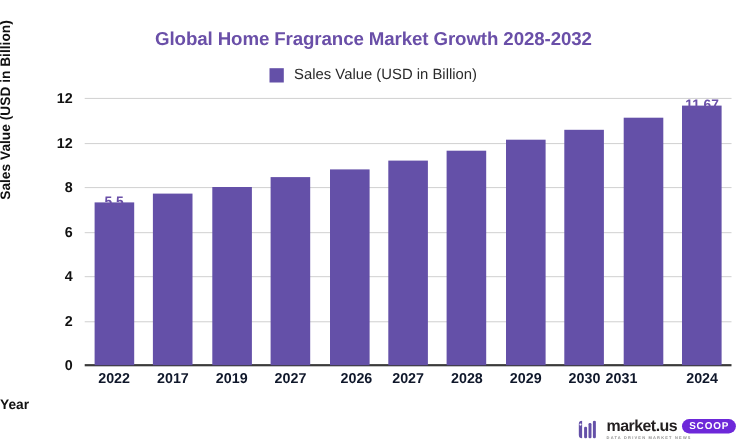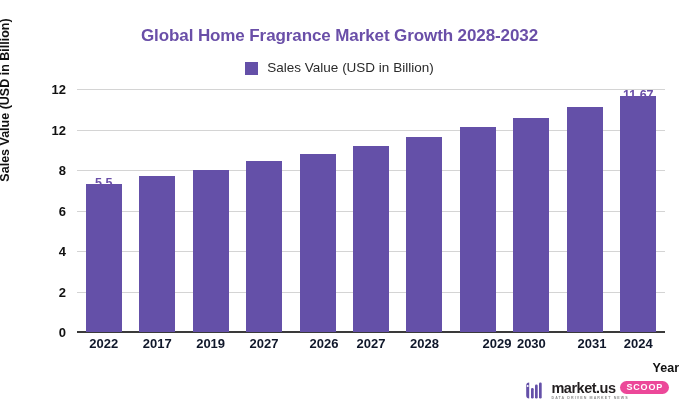--- a/index.html
+++ b/index.html
@@ -147,21 +147,21 @@
     font-weight: bold;
     color: #0f172a;
     transform: translateX(-50%);
     white-space: nowrap;
   }
   .x-axis-title {
     position: absolute;
     left: 0;
     top: 361px;
     width: 679px;
-    text-align: right;
+    text-align: left;
     font-size: 12.5px;
     font-weight: bold;
     color: #111111;
   }
 
   
   .watermark {
     position: absolute;
     right: 10px;
     bottom: 6px;
@@ -189,21 +189,21 @@
     font-size: 14.5px;
     font-weight: bold;
     letter-spacing: -0.5px;
     color: #231f20;
   }
   .wm-scoop {
     font-size: 9px;
     font-weight: bold;
     letter-spacing: 0.8px;
     color: #ffffff;
-    background: #ec4899;
+    background: #6d28d9;
     border-radius: 7px;
     padding: 2px 6px 2px 6px;
   }
   .wm-tag {
     font-size: 3.6px;
     font-weight: bold;
     letter-spacing: 1.1px;
     color: #8d8d8d;
     margin-top: 2px;
   }
@@ -259,23 +259,23 @@
     </div>
 
   <div class="x-labels" id="x-labels">
       <div class="x-tick" style="left: 26.7273px;">2022</div>
       <div class="x-tick" style="left: 80.1818px;">2017</div>
       <div class="x-tick" style="left: 133.636px;">2019</div>
       <div class="x-tick" style="left: 187.091px;">2027</div>
       <div class="x-tick" style="left: 247px;">2026</div>
       <div class="x-tick" style="left: 294px;">2027</div>
       <div class="x-tick" style="left: 347.455px;">2028</div>
-      <div class="x-tick" style="left: 400.909px; margin-left: 19px;">2029</div>
+      <div class="x-tick" style="left: 400.909px;">2029</div>
       <div class="x-tick" style="left: 454.364px;">2030</div>
-      <div class="x-tick" style="left: 515px;">2031</div>
+      <div class="x-tick" style="left: 488px;">2031</div>
       <div class="x-tick" style="left: 561.273px;">2024</div>
     </div>
 
   <div class="x-axis-title">Year</div>
 
   <div class="watermark">
     <svg class="wm-icon" viewBox="0 0 20 17">
       <path d="M1.2 3.5 A3 3 0 0 1 4.2 0.5 L4.2 0.5 L4.2 16.5 L4.2 16.5 A3 3 0 0 1 1.2 13.5 Z" fill="#6450a8"></path>
       <rect x="6.0" y="6.0" width="2.7" height="10.5" rx="1.2" fill="#6450a8"></rect>
       <rect x="10.0" y="2.5" width="2.7" height="14" rx="1.2" fill="#6450a8"></rect>

